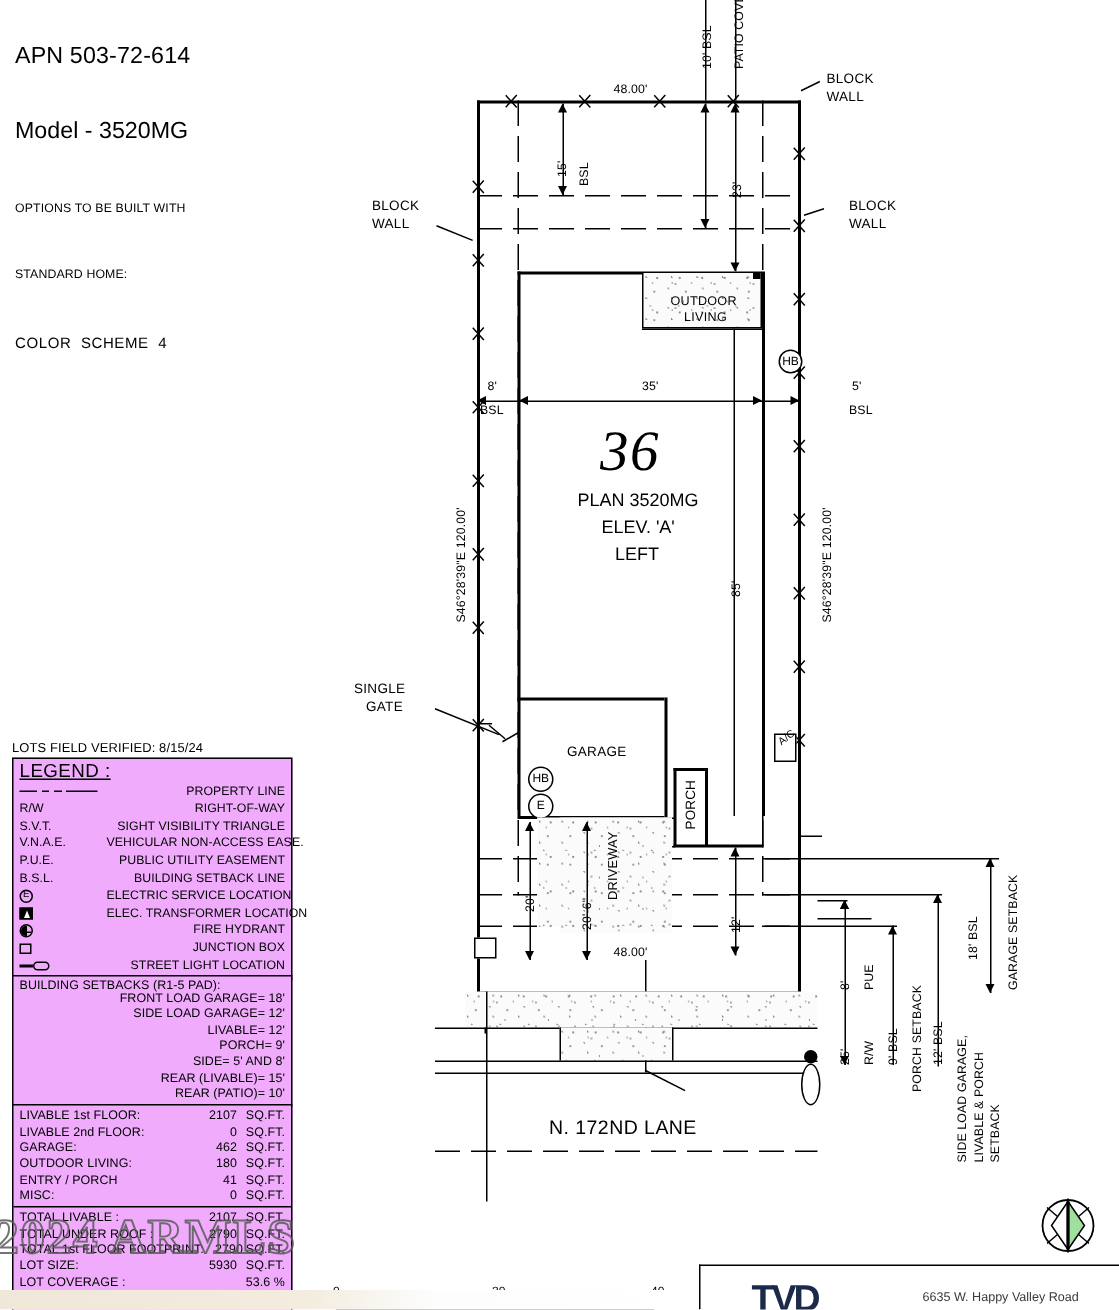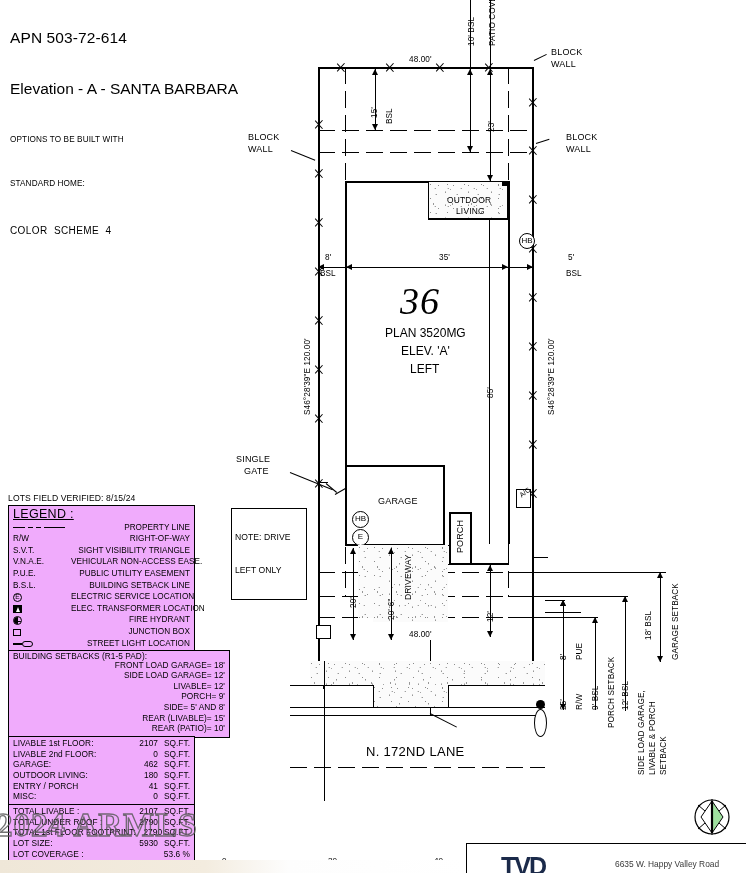--- a/index.html
+++ b/index.html
@@ -40,21 +40,21 @@
   .sym-xfmr::after{content:"";position:absolute;left:50%;top:1px;transform:translateX(-50%);
       border-left:2.5px solid transparent;border-right:2.5px solid transparent;border-bottom:5px solid #fff;}
   .sym-fh { width:9px;height:9px;border:1.1px solid #000;border-radius:50%;position:relative;overflow:hidden;}
   .sym-fh::before{content:"";position:absolute;left:0;top:0;width:50%;height:100%;background:#000;}
   .sym-fh::after{content:"";position:absolute;left:0;top:3.6px;width:100%;height:1.2px;background:#000;}
   .sym-jbox { width:8px;height:7px;border:1.1px solid #000; }
   .sym-slight { display:flex;align-items:center;}
   .sym-slight i{display:block;width:9px;height:1.3px;background:#000;}
   .sym-slight b{display:block;width:11px;height:6.5px;border:1.2px solid #000;border-radius:4px;}
 
-  #setbacks { left:8px; top:650px; width:222px; padding:1px 4px 2px 4px; }
+  #setbacks { left:8px; top:650px; width:187px; padding:1px 4px 2px 4px; }
   #setbacks .st-title{ font-size:8.3px; letter-spacing:.05px; }
   .sbrow{ display:flex; justify-content:flex-end; font-size:8.3px; height:10.6px; letter-spacing:.05px;}
 
   #sqft { left:8px; top:736px; width:187px; }
   .sqgrp { padding:1px 4px 2px 4px; }
   .sqgrp + .sqgrp { border-top:1.4px solid #000; }
   .sqrow { display:flex; font-size:8.3px; height:10.7px; align-items:center; letter-spacing:.05px;}
   .sqrow .lbl { flex:1; }
   .sqrow .val { width:30px; text-align:right; }
   .sqrow .unit{ width:32px; text-align:right; }
@@ -128,21 +128,21 @@
   #bottomstrip{ position:absolute; left:0; top:860px; width:466px; height:13px;
                 background:linear-gradient(to right,#efe7d8 0%, #f3ecdf 44%, #fdfdfd 62%, #ffffff 100%); }
 </style>
 </head>
 <body>
 
 <div id="sheet">
 
   <div class="abs tx" id="hdr">
     <div class="apn">APN 503-72-614</div>
-    <div class="elev">Elevation - A - SANTA BARBARA</div>
+    <div class="model">Model - 3520MG</div>
     <div class="opt">OPTIONS TO BE BUILT WITH</div>
     <div class="opt" style="margin-top:0">STANDARD HOME:</div>
     <div class="csch">COLOR  SCHEME  4</div>
   </div>
 
   <div class="abs tx" id="lotsverified">LOTS FIELD VERIFIED: 8/15/24</div>
 
   <div class="abs panel" id="legend">
     <div class="ltitle tx">LEGEND :</div>
 
@@ -389,21 +389,21 @@
     <div class="circlbl tx" style="left:519px;top:233px;width:16px;height:16px;">HB</div>
 
     <div class="ln hl" style="left:318px;top:267px;width:28px;"></div>
     <div class="arrow-l" style="left:318px;top:264px;"></div>
     <div class="dim tx" style="left:325px;top:254px;">8'</div>
     <div class="dim tx" style="left:320px;top:270px;">BSL</div>
 
     <div class="ln hl" style="left:346px;top:267px;width:162px;"></div>
     <div class="arrow-l" style="left:346px;top:264px;"></div>
     <div class="arrow-r" style="left:502px;top:264px;"></div>
-    <div class="dim tx" style="left:439px;top:254px;">35'</div>
+    <div class="dim tx" style="left:428px;top:254px;">35'</div>
 
     <div class="ln hl" style="left:509px;top:267px;width:24px;"></div>
     <div class="arrow-r" style="left:527px;top:264px;"></div>
     <div class="dim tx" style="left:568px;top:254px;">5'</div>
     <div class="dim tx" style="left:566px;top:270px;">BSL</div>
 
     <div class="abs tx" style="left:400px;top:282px;font-size:38px;font-family:'Liberation Serif',serif;font-style:italic;letter-spacing:1px;">36</div>
     <div class="abs tx" style="left:385px;top:327px;font-size:12px;">PLAN 3520MG</div>
     <div class="abs tx" style="left:401px;top:345px;font-size:12px;">ELEV. 'A'</div>
     <div class="abs tx" style="left:410px;top:363px;font-size:12px;">LEFT</div>
@@ -437,24 +437,20 @@
 
     <div class="abs" style="left:318px;top:480px;width:30px;height:22px;">
       <div class="ln hl" style="left:0px;top:2px;width:10px;"></div>
       <div class="ln hl" style="left:8px;top:3px;width:14px;transform:rotate(40deg);transform-origin:left center;"></div>
       <div class="ln hl" style="left:17px;top:14px;width:13px;transform:rotate(-30deg);transform-origin:left center;"></div>
     </div>
     <div class="ln hl" style="left:290px;top:472px;width:46px;transform:rotate(22deg);transform-origin:left center;"></div>
     <div class="lbl9 tx" style="left:236px;top:455px;">SINGLE</div>
     <div class="lbl9 tx" style="left:244px;top:467px;">GATE</div>
 
-    <div class="notebox tx" style="left:231px;top:508px;width:76px;">
-      <div>NOTE: DRIVE</div>
-      <div>LEFT ONLY</div>
-    </div>
 
     <div class="abs conc" style="left:358px;top:545px;width:90px;height:73px;"></div>
     <div class="abs conc" style="left:373px;top:545px;width:75px;height:77px;"></div>
     <div class="dimv tx" style="left:404px;top:600px;font-size:8.6px;">DRIVEWAY</div>
 
     <div class="ln vl" style="left:353px;top:548px;height:92px;"></div>
     <div class="arrow-u" style="left:350px;top:548px;"></div>
     <div class="arrow-d" style="left:350px;top:634px;"></div>
     <div class="dimv tx" style="left:350px;top:608px;">20'</div>
 

